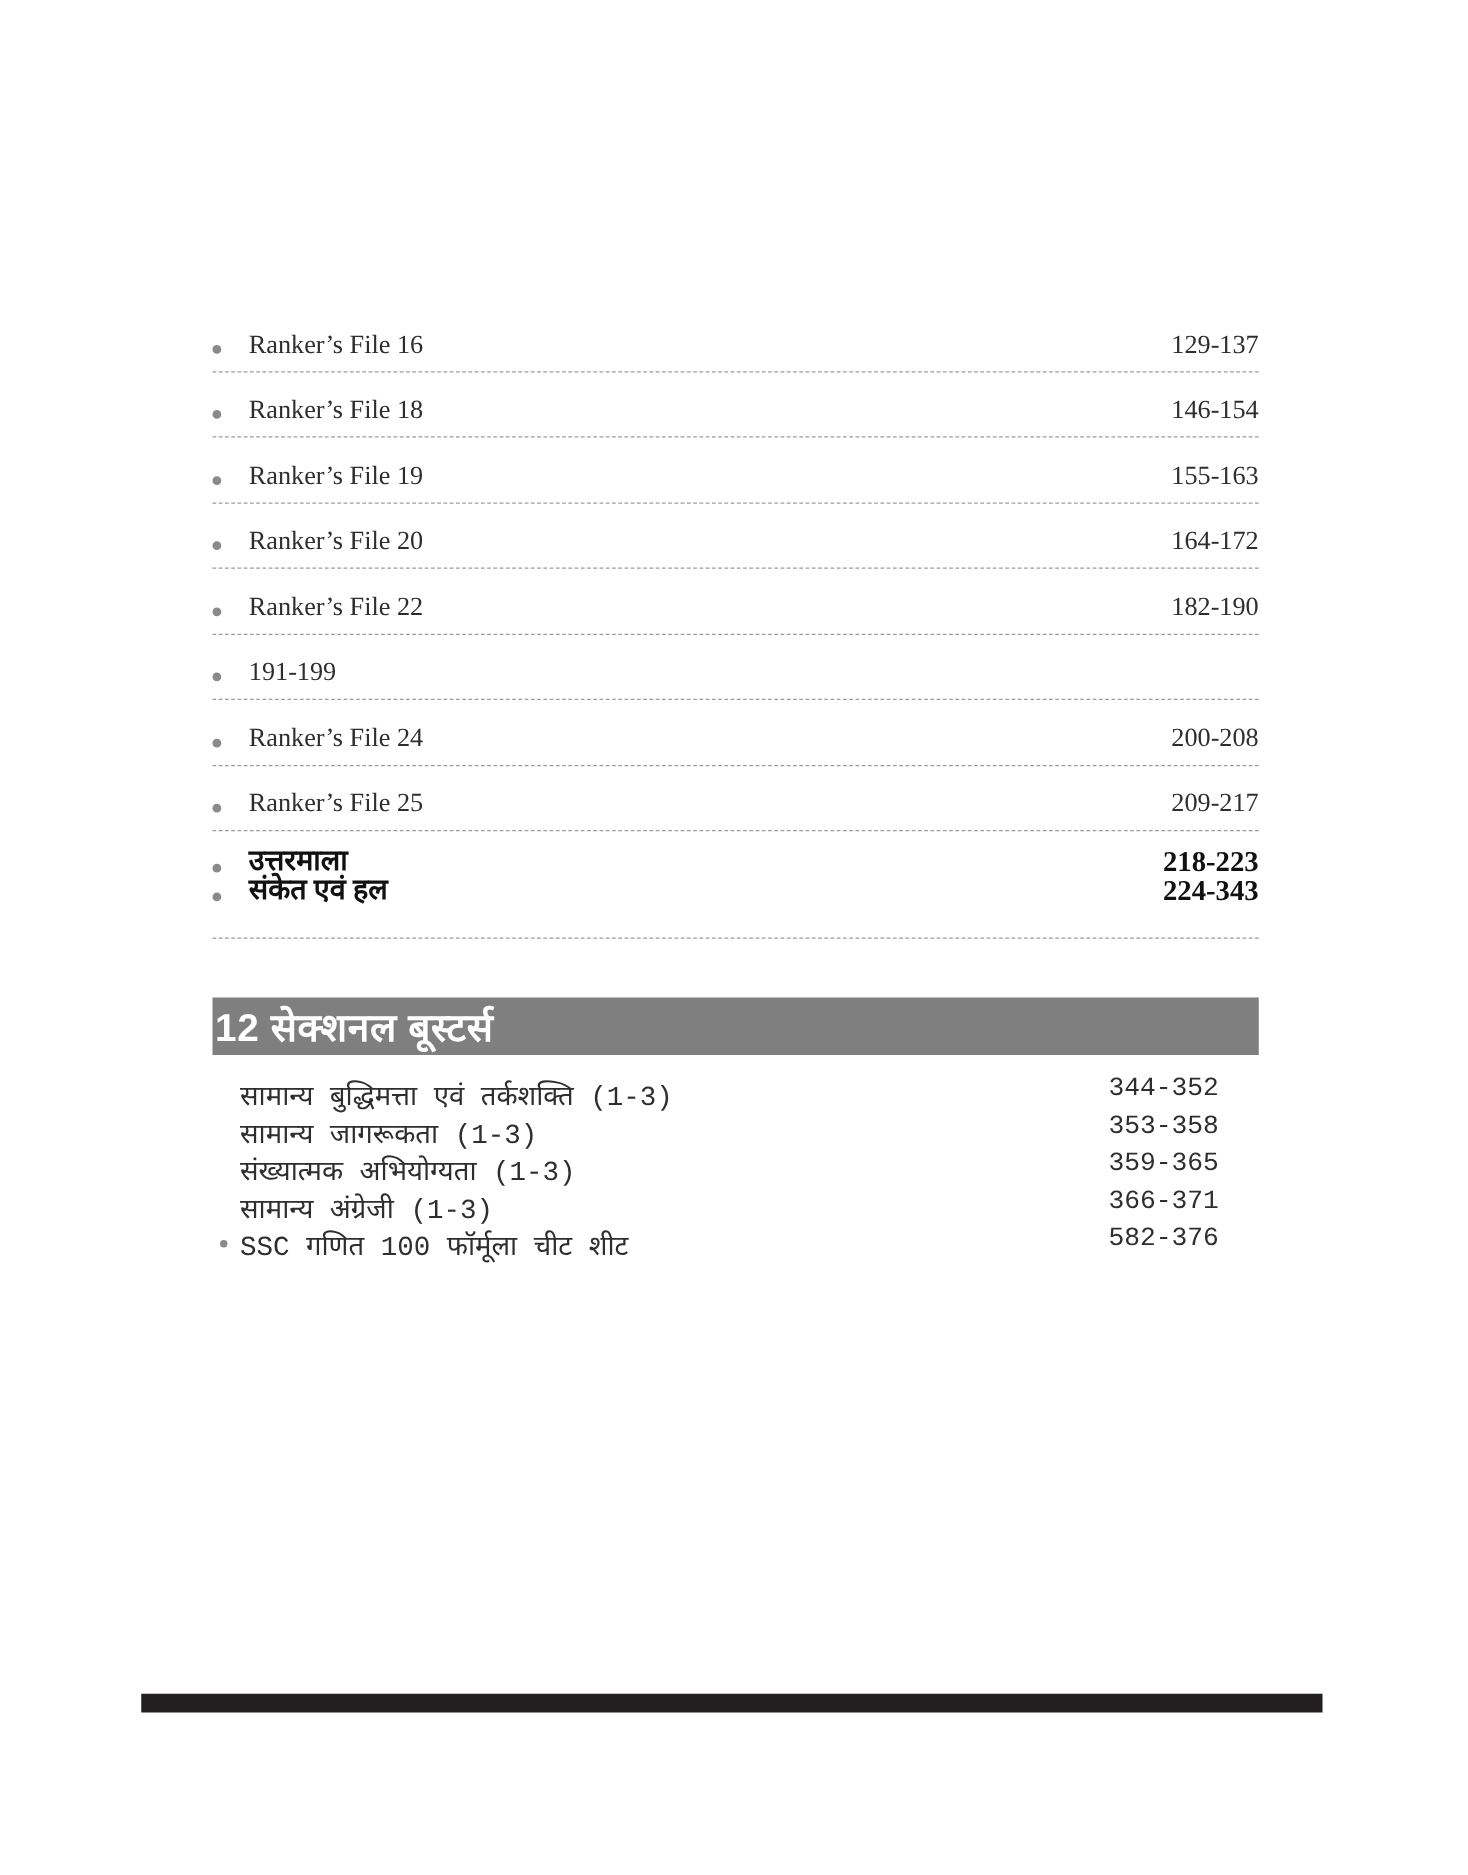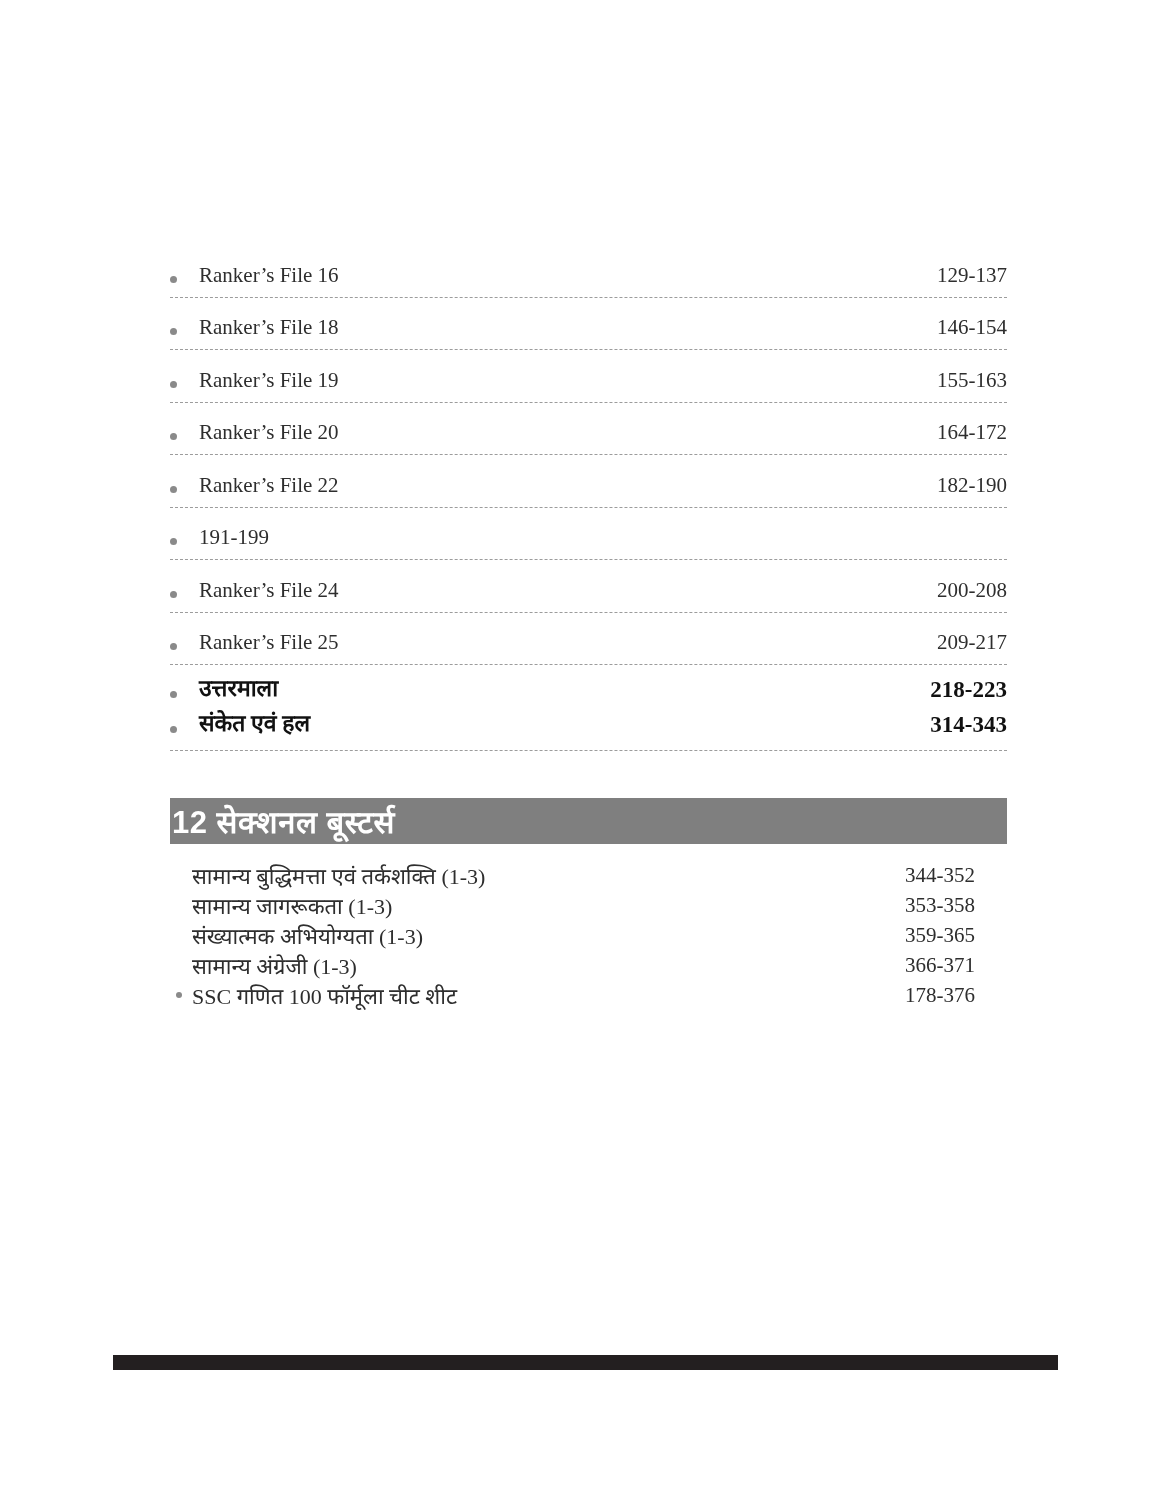--- a/index.html
+++ b/index.html
@@ -29,21 +29,21 @@
     font-size:21px;color:var(--text);
   }
   .toc-upper li .bullet{margin-bottom:5px;}
   .toc-upper li.bold{
     border-bottom:none;height:40px;padding-bottom:2px;
     font-weight:700;font-size:23px;color:var(--bold_text);
     font-family:"Liberation Serif","DejaVu Serif",serif;
   }
   .toc-upper li.bold:last-child{
     border-bottom:1.5px dashed var(--dash);
-    height:46px;padding-bottom:12px;
+    height:46px;padding-bottom:24px;
   }
 
   .bullet{
     flex:none;width:7px;height:7px;border-radius:50%;
     background:var(--bullet);margin-right:22px;
   }
   .label{flex:1;white-space:nowrap;}
   .pages{white-space:nowrap;}
 
   
@@ -52,22 +52,22 @@
     background:var(--header_bar);color:var(--header_text);
     display:flex;align-items:center;padding-left:2px;
     font-family:"Liberation Sans","DejaVu Sans",sans-serif;
     font-weight:700;font-size:31px;letter-spacing:0.5px;
   }
 
   
   .toc-lower{list-style:none;margin:16px 0 0 0;padding:0;}
   .toc-lower li{
     box-sizing:border-box;height:30px;position:relative;
-    display:flex;align-items:center;
-    padding-left:22px;font-size:22px;color:var(--text);
+    display:flex;
+    padding-left:22px;font-size:22px;color:var(--text);font-family:Liberation Mono, monospace;
   }
   .toc-lower li .bullet{
     position:absolute;left:6px;top:50%;margin:0;
     width:6px;height:6px;transform:translateY(-50%);
   }
   .toc-lower .pages{margin-right:32px;font-size:21px;}
 
   
   .footer-bar{
     position:absolute;left:113px;top:1355px;
@@ -131,21 +131,21 @@
 
   <li class="toc-row bold">
     <span class="bullet"></span>
     <span class="label">उत्तरमाला</span>
     <span class="pages">218-223</span>
   </li>
 
   <li class="toc-row bold">
     <span class="bullet"></span>
     <span class="label">संकेत एवं हल</span>
-    <span class="pages">314-343</span>
+    <span class="pages">224-343</span>
   </li>
 </ul>
 
   <div class="section-bar">
     <span>12 सेक्शनल बूस्टर्स</span>
   </div>
 
   <ul class="toc-lower" id="toc-lower">
   <li class="toc-row no-bullet">
 
@@ -167,19 +167,19 @@
 
   <li class="toc-row no-bullet">
 
     <span class="label">सामान्य अंग्रेजी (1-3)</span>
     <span class="pages">366-371</span>
   </li>
 
   <li class="toc-row">
     <span class="bullet"></span>
     <span class="label">SSC गणित 100 फॉर्मूला चीट शीट</span>
-    <span class="pages">178-376</span>
+    <span class="pages">582-376</span>
   </li>
 </ul>
 
 </div>
 
 <div class="footer-bar"></div>
 
 </body></html>

